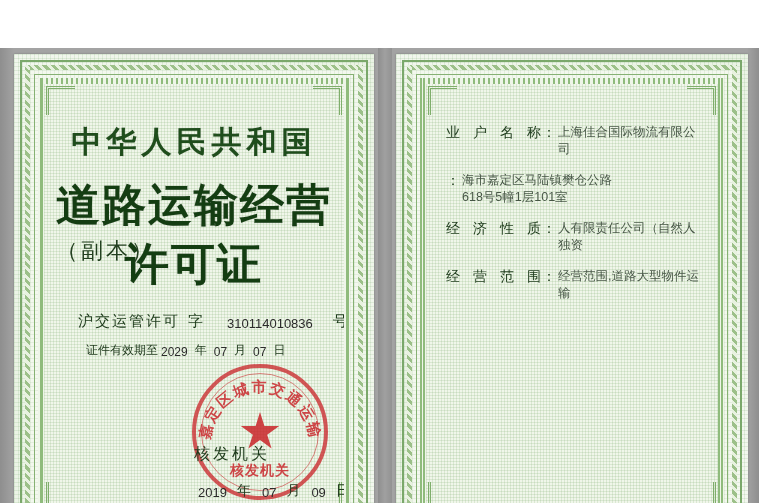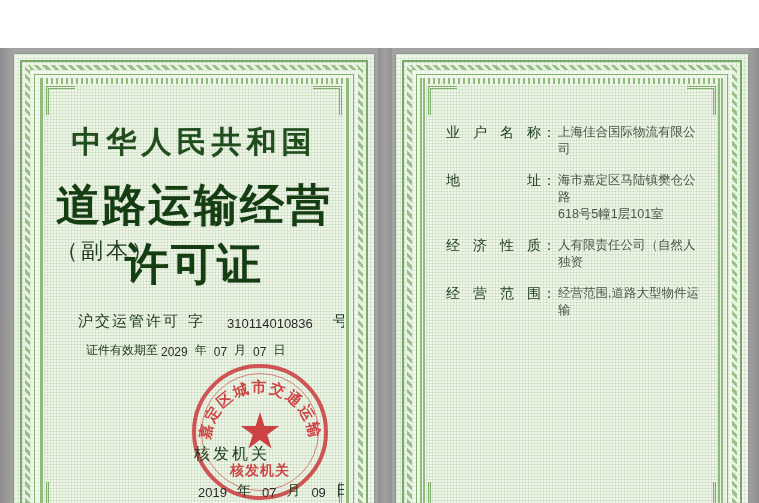--- a/index.html
+++ b/index.html
@@ -397,21 +397,20 @@
 
       <div class="rows">
 
         <div class="row">
           <span class="lbl">业户名称</span>
           <span class="colon">：</span>
           <span class="val">上海佳合国际物流有限公司</span>
         </div>
 
         <div class="row">
-          <span class="lbl">地址</span>
           <span class="colon">：</span>
           <span class="val">
             <span class="l2">海市嘉定区马陆镇樊仓公路</span>
             <span class="l2">618号5幢1层101室</span>
           </span>
         </div>
 
         <div class="row">
           <span class="lbl">经济性质</span>
           <span class="colon">：</span>

